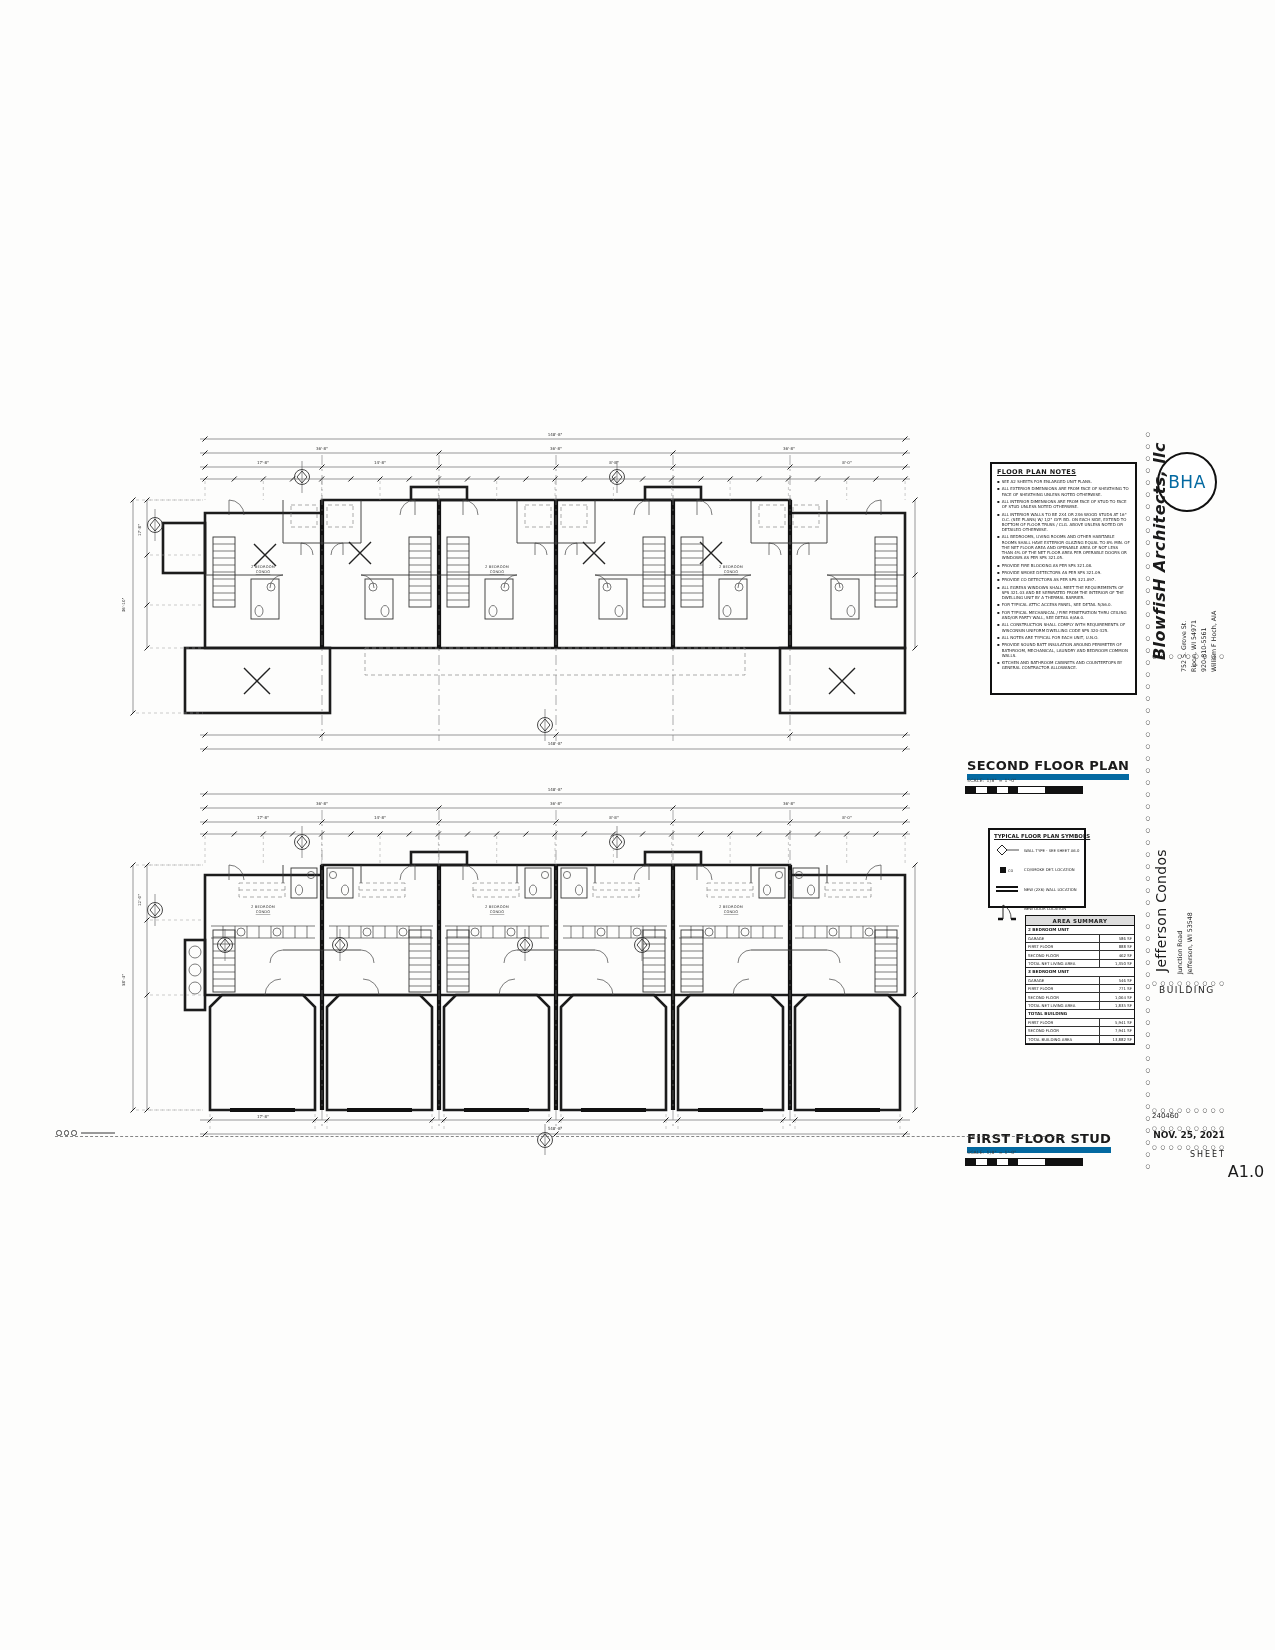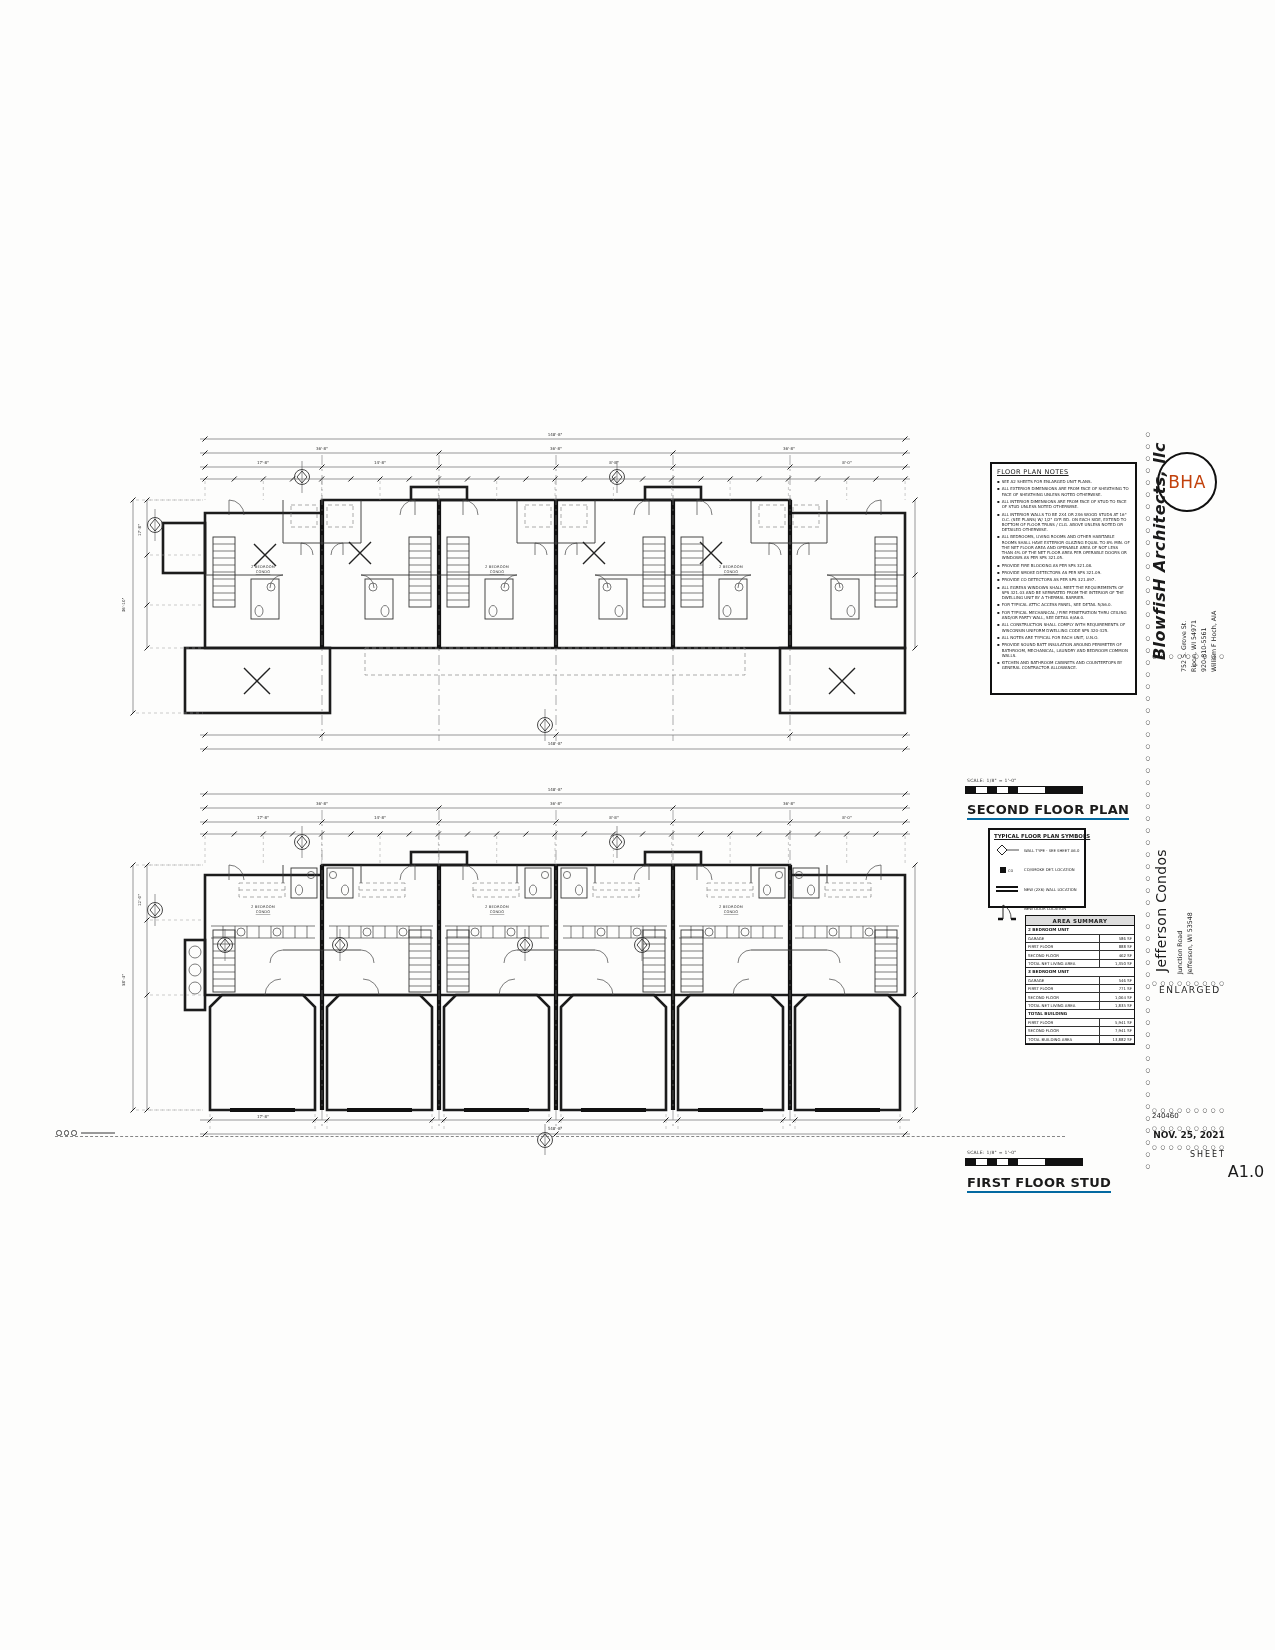--- a/index.html
+++ b/index.html
@@ -1,43 +1,43 @@
 <!DOCTYPE html>
 <html><head>
 <meta charset="utf-8">
 <style>
   html,body{margin:0;padding:0;background:#fff;}
   .sheet{position:relative;width:1275px;height:1650px;background:#fdfdfc;overflow:hidden;
          font-family:"DejaVu Sans",sans-serif;color:#1a1a1a;}
   .abs{position:absolute;}
   
   .notes-box{left:990px;top:462px;width:147px;height:233px;border:2px solid #111;background:#fff;padding:4px 5px;box-sizing:border-box;}
-  .notes-head{font-size:6.5px;font-weight:normal;letter-spacing:.4px;text-decoration:underline;margin-bottom:3px;}
+  .notes-head{font-size:6.5px;font-weight:bold;letter-spacing:.4px;text-decoration:underline;margin-bottom:3px;}
   .note-item{font-size:4px;line-height:1.3;margin-bottom:2.2px;display:flex;}
   .note-item .b{margin-right:2px;}
   .sym-box{left:988px;top:828px;width:98px;height:80px;border:2px solid #111;background:#fff;padding:3px 4px;box-sizing:border-box;}
   .sym-head{font-size:5.4px;font-weight:bold;text-decoration:underline;margin-bottom:3px;white-space:nowrap;}
   .sym-row{display:flex;align-items:center;margin-bottom:3.5px;}
   .sym-ic{width:26px;height:16px;flex:0 0 26px;margin-right:4px;}
   .sym-lab{font-size:3.8px;color:#222;}
   .area-tb{left:1025px;top:915px;width:110px;border:1.5px solid #111;background:#fff;box-sizing:border-box;}
   .at-head{font-size:5.5px;font-weight:bold;text-align:center;background:#ddd;border-bottom:1px solid #111;padding:1.5px 0;letter-spacing:.4px;}
   .at-title{font-size:4.2px;font-weight:bold;border-bottom:.7px solid #333;padding:1.3px 2px;}
   .at-row{display:flex;border-bottom:.7px solid #333;}
   .at-row .l{flex:1;font-size:3.9px;padding:1.2px 2px;}
   .at-row .v{flex:0 0 30px;font-size:3.9px;padding:1.2px 2px;border-left:.7px solid #333;text-align:right;}
   
-  .plan-title{font-size:13px;font-weight:bold;letter-spacing:.3px;border-bottom:2px solid #0369a1;padding-bottom:1px;white-space:nowrap;margin-top:44px;}
+  .plan-title{font-size:13px;font-weight:bold;letter-spacing:.3px;border-bottom:6px solid #0369a1;padding-bottom:1px;white-space:nowrap;}
   .scale-note{font-size:4.5px;color:#333;letter-spacing:.3px;}
   .scalebar{width:116px;height:6px;border:1px solid #111;
     background:linear-gradient(to right,#111 0 9%,#fff 9% 18%,#111 18% 27%,#fff 27% 36%,#111 36% 45%,#fff 45% 68%,#111 68% 100%);}
   
   .vtxt{writing-mode:vertical-rl;transform:rotate(180deg);white-space:nowrap;}
   .logo-circle{left:1157px;top:452px;width:56px;height:56px;border:2.5px solid #111;border-radius:50%;
-    display:flex;align-items:center;justify-content:center;font-size:17px;letter-spacing:.5px;color:#c2410c;background:#fff;}
+    display:flex;align-items:center;justify-content:center;font-size:17px;letter-spacing:.5px;color:#0369a1;background:#fff;}
   .firm{left:1150px;top:518px;height:142px;font-size:16px;font-weight:bold;font-style:italic;letter-spacing:.4px;}
   .addr-row{left:1180px;top:586px;height:86px;display:flex;gap:3px;}
   .addr-row .vtxt{font-size:6.3px;color:#222;}
   .proj{left:1153px;top:876px;height:96px;font-size:14px;letter-spacing:.3px;}
   .proj-addr{left:1176px;top:898px;height:76px;display:flex;gap:3px;}
   .proj-addr .vtxt{font-size:6.3px;color:#222;}
   .revisions{left:1159px;top:985px;font-size:9px;letter-spacing:1.5px;}
   .pnum{left:1152px;top:1112px;width:74px;text-align:left;font-size:7px;color:#222;}
   .pdate{left:1146px;top:1130px;width:86px;text-align:center;font-size:9px;font-weight:600;}
   .sheet-lab{left:1152px;top:1150px;width:74px;text-align:right;font-size:8px;letter-spacing:2px;}
@@ -694,21 +694,21 @@
       <span>○</span>
       <span>○</span>
       <span>○</span>
       <span>○</span>
       <span>○</span>
       <span>○</span>
       <span>○</span>
       <span>○</span>
       <span>○</span>
     </div>
-  <div class="abs revisions">ENLARGED</div>
+  <div class="abs revisions">BUILDING</div>
 
   <div class="abs dotrow" style="left:1152px;top:1106px;">
       <span>○</span>
       <span>○</span>
       <span>○</span>
       <span>○</span>
       <span>○</span>
       <span>○</span>
       <span>○</span>
       <span>○</span>

